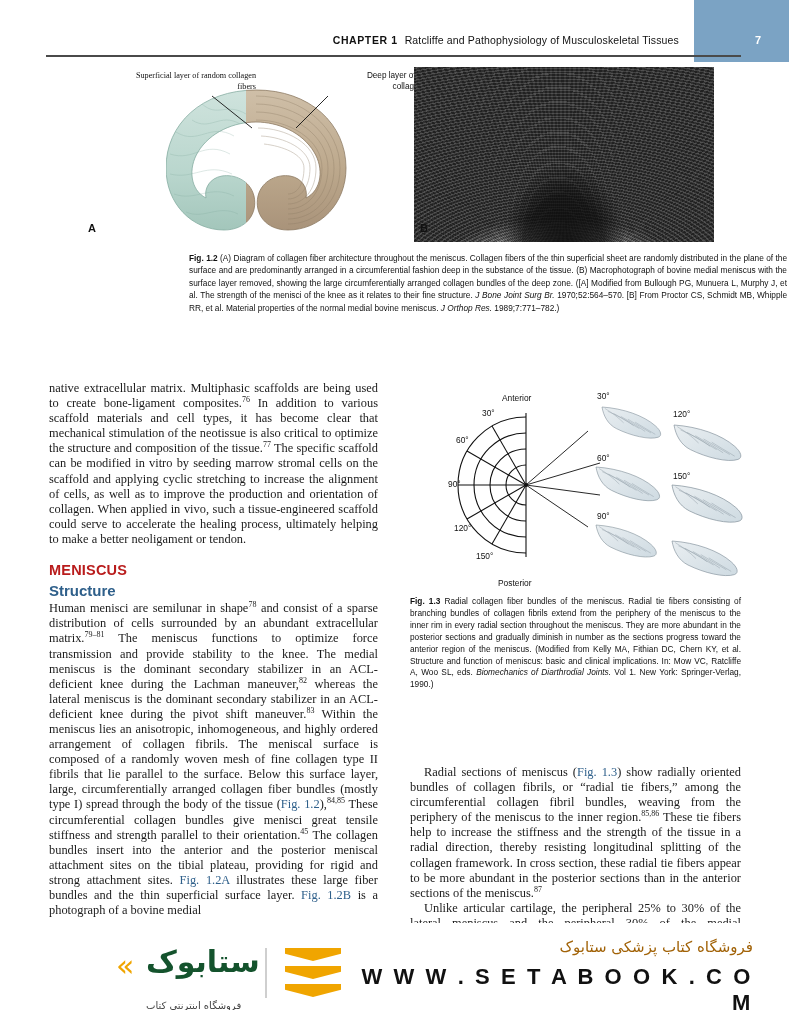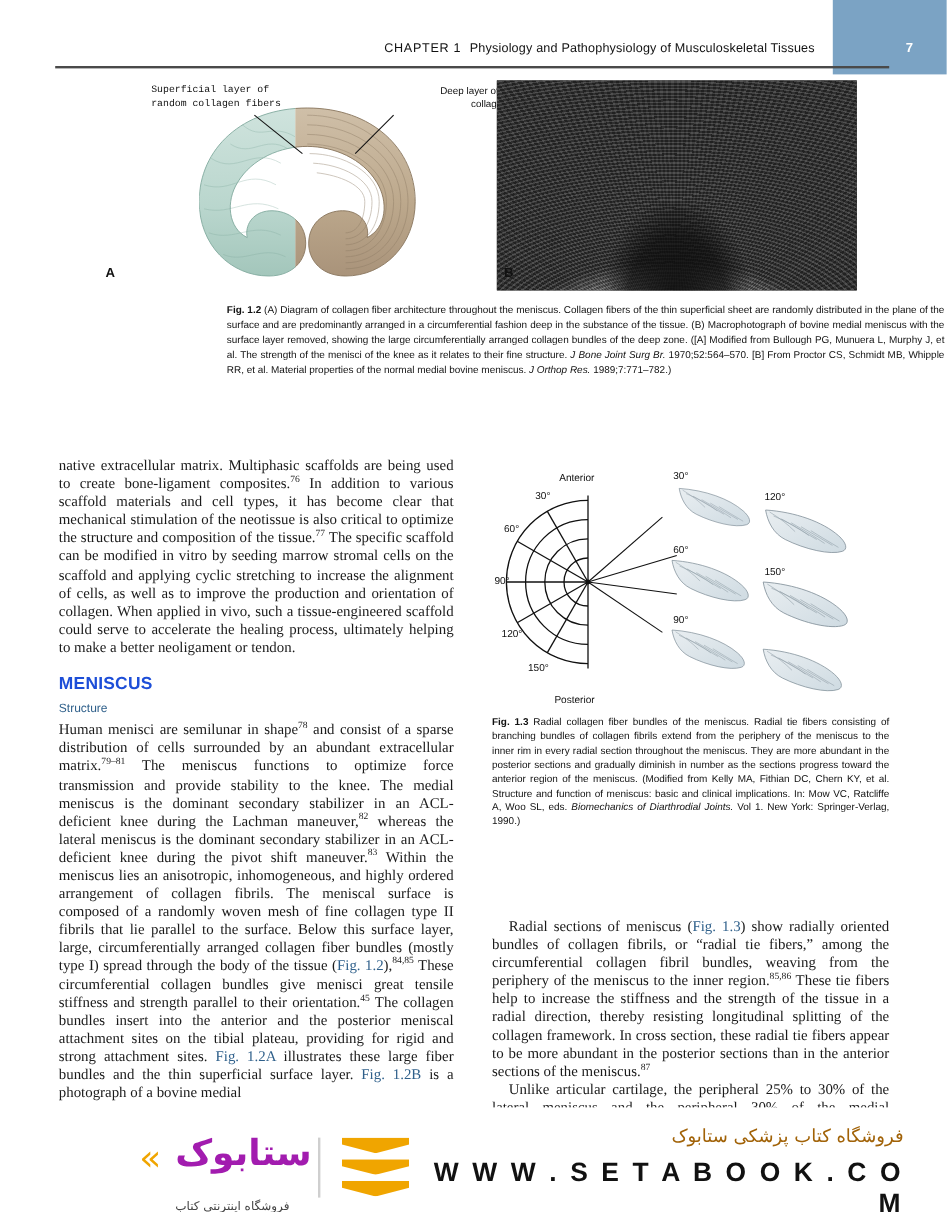--- a/index.html
+++ b/index.html
@@ -21,21 +21,21 @@
     position:absolute;left:46px;top:55px;width:695px;height:2px;
     background:#4a4a4a;
   }
   .header-text{
     position:absolute;right:110px;top:34px;
     font-family:"Liberation Sans", sans-serif;
     font-size:10.5px;letter-spacing:.15px;white-space:nowrap;
     color:#111;
   }
   .header-text .chapter{
-    font-weight:normal;letter-spacing:.6px;
+    font-weight:bold;letter-spacing:.6px;
   }
   .header-text .sep{display:inline-block;width:7px;}
   .page-num-box{
     position:absolute;right:0;top:0;width:95px;height:62px;
     background:#7ba3c4;
   }
   .page-num{
     position:absolute;right:28px;top:34px;
     font-family:"Liberation Sans", sans-serif;
     font-size:11px;color:#ffffff;font-weight:bold;
@@ -46,22 +46,22 @@
     position:absolute;left:46px;top:62px;width:695px;height:300px;
   }
   .fig12-imgs{position:absolute;left:0;top:0;width:695px;height:185px;}
 
   
   .panelA{
     position:absolute;left:60px;top:0px;width:300px;height:185px;
   }
   .label-sup{
     position:absolute;left:20px;top:8px;width:130px;
-    font-family:Liberation Mono, monospace;
-    font-size:8.2px;line-height:11px;text-align:left;color:#111;
+    font-family:Liberation Serif, serif;
+    font-size:8.2px;line-height:11px;text-align:right;color:#111;
   }
   .label-deep{
     position:absolute;left:258px;top:8px;width:110px;
     font-family:"Liberation Sans", sans-serif;
     font-size:8.2px;line-height:11px;text-align:center;color:#111;
   }
   .panel-letter{
     position:absolute;
     font-family:"Liberation Sans", sans-serif;
     font-size:11px;font-weight:bold;color:#111;
@@ -110,33 +110,33 @@
   .col-left{
     position:absolute;left:49px;top:381px;width:329px;
     font-size:12.4px;line-height:15.1px;text-align:justify;
   }
   p{margin:0;text-indent:14px;}
   p.first{text-indent:0;}
   sup{font-size:8px;vertical-align:super;line-height:0;}
 
   h2.section{
     font-family:"Liberation Sans", sans-serif;
-    color:#1d4ed8;font-size:14.5px;font-weight:bold;
+    color:#b91c1c;font-size:14.5px;font-weight:bold;
     margin:16px 0 2px 0;letter-spacing:.2px;
   }
   h3.sub{
     font-family:"Liberation Sans", sans-serif;
-    color:#2e5f8a;font-size:10px;font-weight:normal;
+    color:#2e5f8a;font-size:15px;font-weight:bold;
     margin:5px 0 3px 0;
   }
   .xref{color:#2e5f8a;}
 
   
   .fig13{
-    position:absolute;left:390px;top:381px;width:331px;height:212px;
+    position:absolute;left:426px;top:381px;width:331px;height:212px;
   }
   .fig13 .lbl{
     position:absolute;font-family:"Liberation Sans", sans-serif;
     font-size:8.4px;color:#111;
   }
   .fig13 .deg{
     position:absolute;font-family:"Liberation Sans", sans-serif;
     font-size:8.4px;color:#111;
   }
   .cap13{
@@ -155,21 +155,21 @@
   .footer{
     position:absolute;left:0;bottom:0;width:789px;height:86px;
     background:#ffffff;border-top:1px solid #ffffff;
   }
   .footer-left{
     position:absolute;left:60px;top:16px;width:300px;height:62px;
   }
   .logo-arabic{
     position:absolute;left:86px;top:4px;
     font-family:"DejaVu Sans", sans-serif;
-    font-size:30px;color:#a21caf;font-weight:bold;
+    font-size:30px;color:#14532d;font-weight:bold;
     letter-spacing:1px;
   }
   .logo-sub{
     position:absolute;left:86px;top:60px;
     font-family:"DejaVu Sans", sans-serif;
     font-size:10px;color:#444;
   }
   .logo-chev{
     position:absolute;left:56px;top:8px;
     font-family:"DejaVu Sans", sans-serif;
@@ -200,21 +200,21 @@
 </style>
 </head>
 <body>
 
 <div class="page">
 
   <div class="header">
     <div class="page-num-box"></div>
     <div class="page-num">7</div>
     <div class="header-text">
-      <span class="chapter">CHAPTER 1</span><span class="sep"></span><span>Physiology and Pathophysiology of Musculoskeletal Tissues</span>
+      <span class="chapter">CHAPTER 1</span><span class="sep"></span><span>Ratcliffe and Pathophysiology of Musculoskeletal Tissues</span>
     </div>
     <div class="header-bar"></div>
   </div>
 
   <div class="fig12">
     <div class="fig12-imgs">
 
       <div class="panelA">
         <svg width="300" height="185" viewBox="0 0 300 185">
           <defs>

